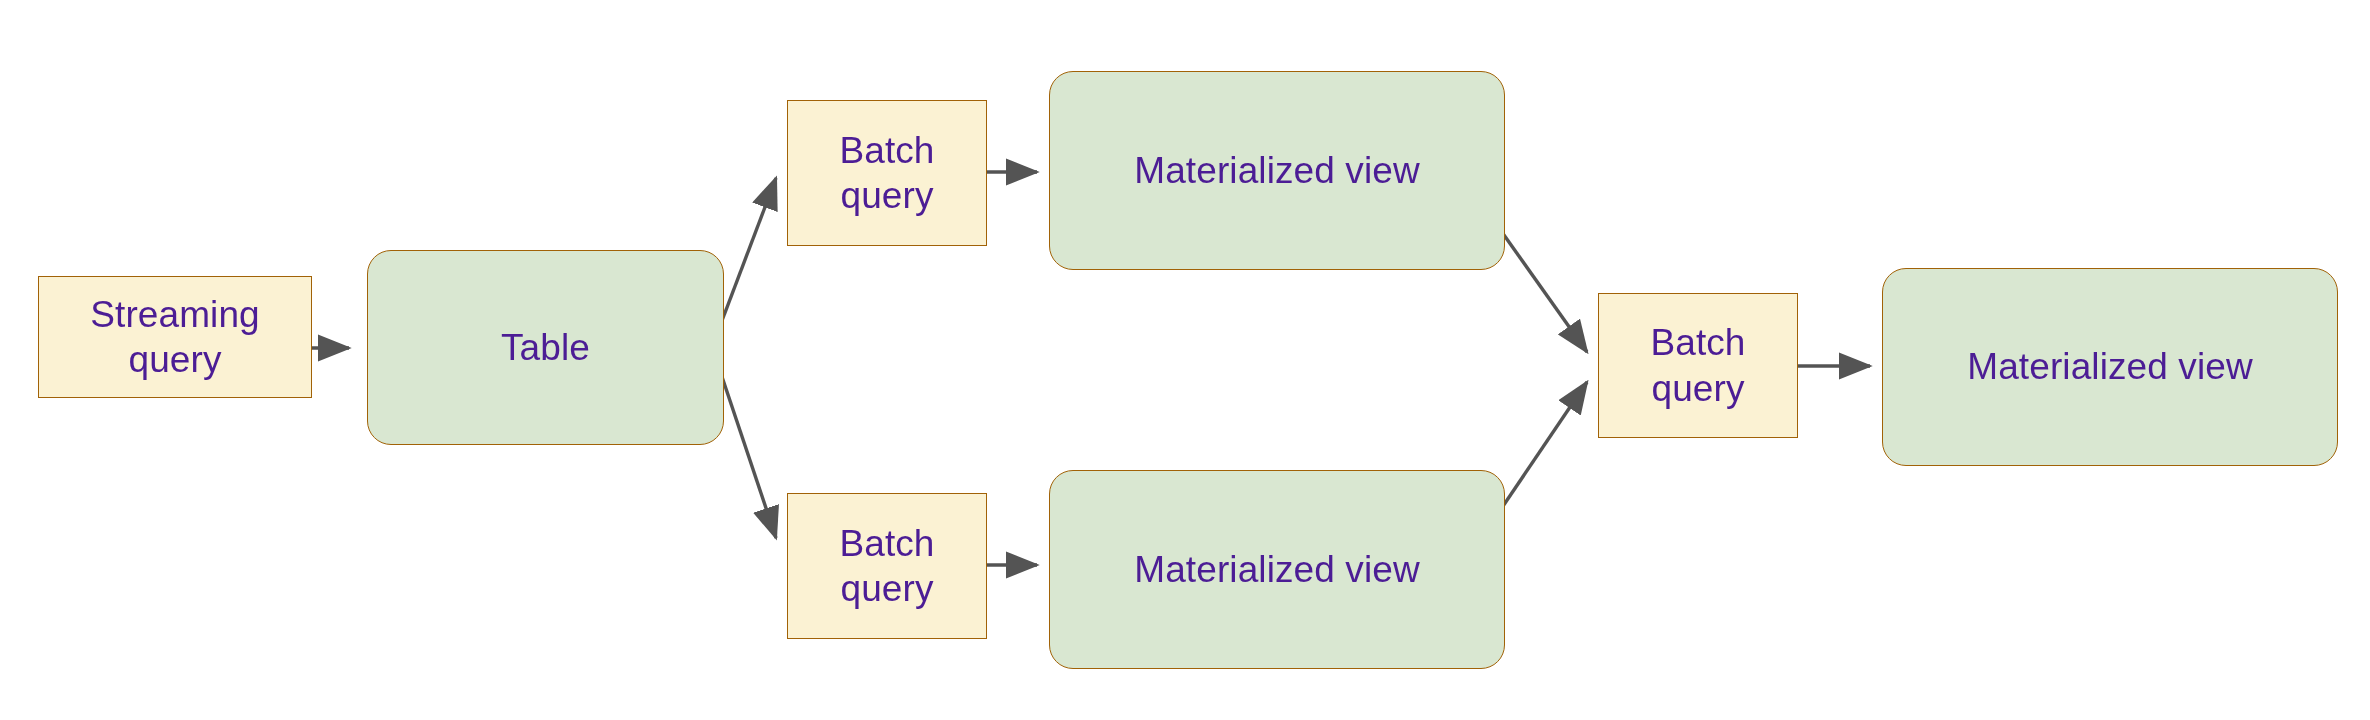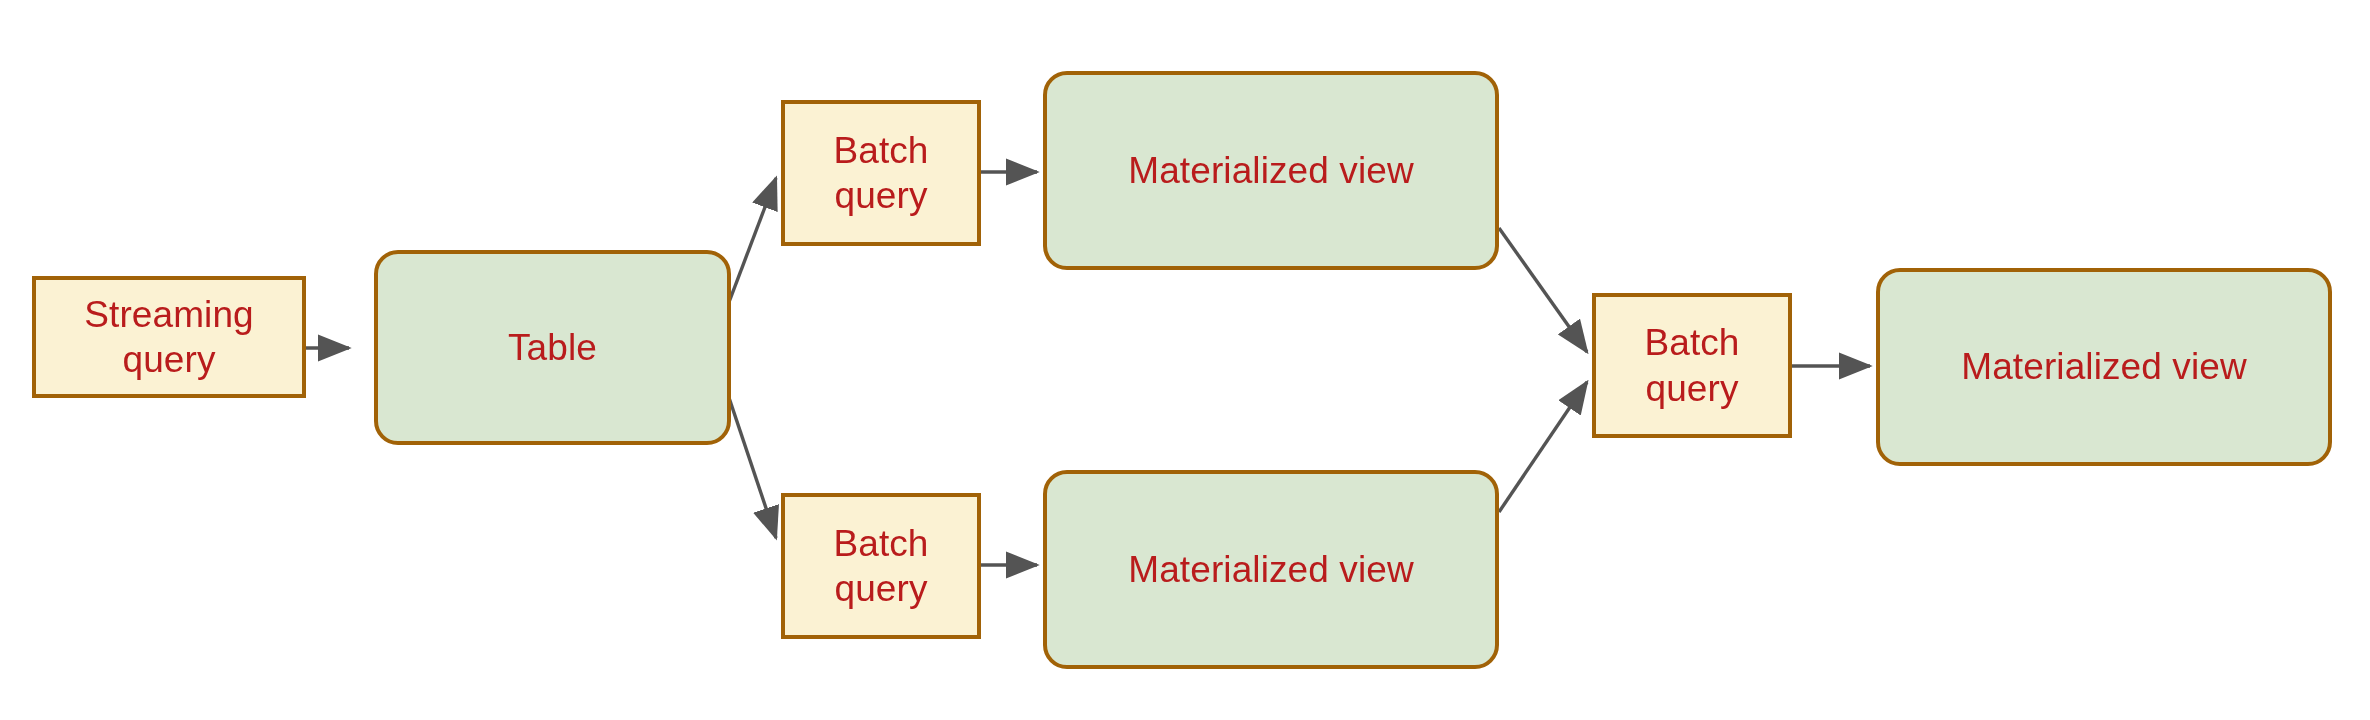--- a/index.html
+++ b/index.html
@@ -43,46 +43,47 @@
     z-index: 2;
   }
 
   .node {
     position: absolute;
     box-sizing: border-box;
     display: flex;
     align-items: center;
     justify-content: center;
     text-align: center;
-    color: #b91c1c;
+    color: #4c1d95;
     font-size: 37px;
     line-height: 1.22;
     letter-spacing: 0.1px;
-    border: 4px solid #a16207;
+    border: 1px solid #a16207;
+    margin-left: 6px;
   }
 
   .node-query {
     background: #fbf2d3;
     border-radius: 0;
   }
 
   .node-store {
     background: #d9e7d1;
     border-radius: 24px;
   }
 
   .node-label {
     display: block;
     padding: 0 8px;
     white-space: pre-line;
   }
 
   
   #node-streaming-query { left: 32px;   top: 276px; width: 274px; height: 122px; }
-  #node-table           { left: 374px;  top: 250px; width: 357px; height: 195px; }
+  #node-table           { left: 361px;  top: 250px; width: 357px; height: 195px; }
   #node-batch-query-top { left: 781px;  top: 100px; width: 200px; height: 146px; }
   #node-mv-top          { left: 1043px; top: 71px;  width: 456px; height: 199px; }
   #node-batch-query-bot { left: 781px;  top: 493px; width: 200px; height: 146px; }
   #node-mv-bot          { left: 1043px; top: 470px; width: 456px; height: 199px; }
   #node-batch-query-mid { left: 1592px; top: 293px; width: 200px; height: 145px; }
   #node-mv-right        { left: 1876px; top: 268px; width: 456px; height: 198px; }
 </style>
 </head>
 <body>
 

